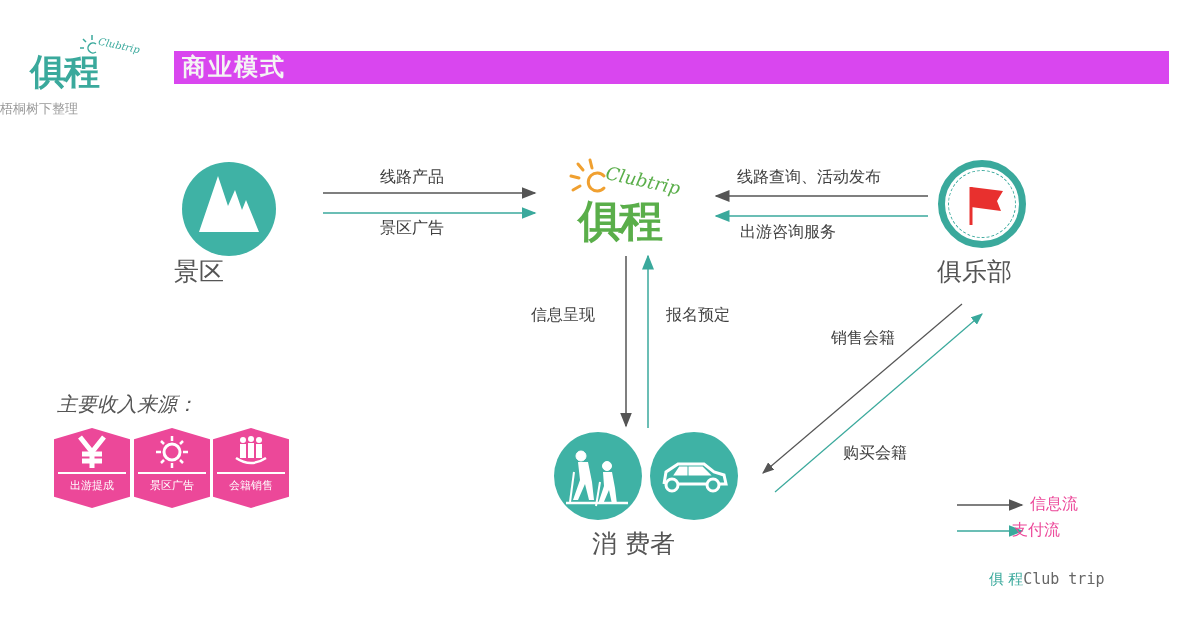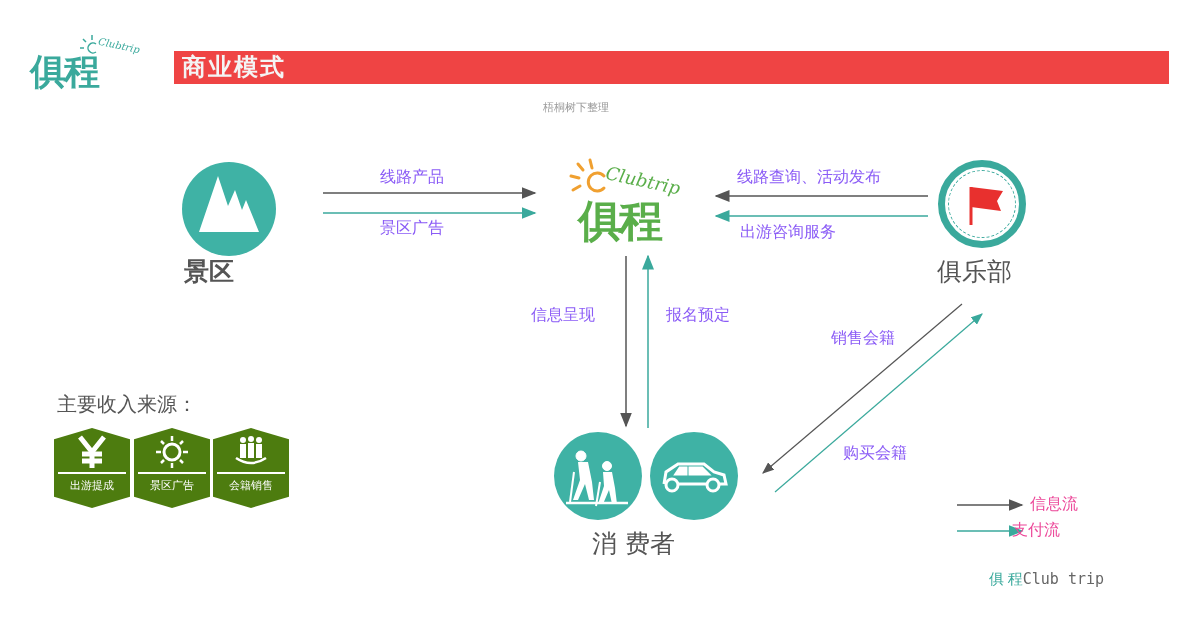--- a/index.html
+++ b/index.html
@@ -1,32 +1,32 @@
 <!DOCTYPE html>
 <html><head>
 <meta charset="utf-8">
 <style>
   * { margin:0; padding:0; box-sizing:border-box; }
   html, body { width:1200px; height:617px; background:#ffffff; overflow:hidden; }
   body { position:relative; font-family:"DejaVu Sans","Liberation Sans",sans-serif; color:#555; }
   .abs { position:absolute; }
-  .title-bar { left:174px; top:51px; width:995px; height:33px; background:#ef4444; }
+  .title-bar { left:174px; top:51px; width:995px; height:33px; background:#d946ef; }
   .title-bar span { position:absolute; left:8px; top:2px; color:#f4f4f4; font-size:24px; font-weight:bold; letter-spacing:2px; line-height:29px; }
-  .subtitle { left:0; width:1152px; top:100px; text-align:center; font-size:11px; color:#999; }
-  .label { font-size:16px; color:#8b5cf6; white-space:nowrap; }
+  .subtitle { left:0; width:1152px; top:100px; text-align:left; font-size:13px; color:#999; }
+  .label { font-size:16px; color:#404040; white-space:nowrap; }
   .node-label { font-size:25px; color:#555; white-space:nowrap; }
   .circle { border-radius:50%; background:#3fb2a5; }
   .legend-text { font-size:16px; color:#ec4899; }
-  .income-title { font-size:20px; color:#555; }
-  .hex { width:76px; height:80px; background:#4d7c0f;
+  .income-title { font-size:20px; color:#555;font-style:italic; }
+  .hex { width:76px; height:80px; background:#ec4899;
          clip-path: polygon(50% 0%, 100% 14%, 100% 86%, 50% 100%, 0% 86%, 0% 14%); }
   .hex .hex-line { position:absolute; left:4px; right:4px; top:44px; height:2px; background:#fff; }
   .hex .hex-text { position:absolute; left:0; right:0; top:50px; text-align:center; color:#fff; font-size:11px; font-family:"DejaVu Serif",serif; }
   .footer { font-family:"DejaVu Sans Mono","Liberation Mono",monospace; font-size:15px; color:#666; }
-  .footer .cn { color:#3aa99c; font-family:Liberation Serif, serif; }
+  .footer .cn { color:#3aa99c; font-family:Liberation Sans, sans-serif; }
 </style>
 </head>
 <body>
 
 <div class="abs" style="left:28px;top:34px;width:115px;height:60px;">
   <svg width="115" height="60" viewBox="0 0 115 60">
     <g stroke="#3aa99c" stroke-width="1.5" fill="none">
       <line x1="64" y1="6" x2="64" y2="1"></line>
         <line x1="58" y1="8" x2="55" y2="5"></line>
         <line x1="56" y1="14" x2="52" y2="14"></line>
@@ -75,21 +75,21 @@
 <div class="abs label" style="left:531px;top:305px;">信息呈现</div>
 <div class="abs label" style="left:666px;top:305px;font-family:Liberation Mono, monospace;">报名预定</div>
 <div class="abs label" style="left:831px;top:328px;">销售会籍</div>
 <div class="abs label" style="left:843px;top:443px;">购买会籍</div>
 
 <div class="abs circle" style="left:182px;top:162px;width:94px;height:94px;">
   <svg width="94" height="94" viewBox="0 0 94 94">
     <path d="M17 70 L36 14 L46 44 L53 28 L60 48 L64 38 L77 70 Z" fill="#fff"></path>
   </svg>
 </div>
-<div class="abs node-label" style="left:184px;top:255px;font-weight:bold;">景区</div>
+<div class="abs node-label" style="left:174px;top:255px;">景区</div>
 
 <div class="abs" style="left:568px;top:156px;width:130px;height:95px;">
   <svg class="abs" style="left:0;top:0;" width="50" height="45" viewBox="0 0 50 45">
     <g stroke="#f0a030" stroke-width="3" stroke-linecap="round" fill="none">
       <line x1="22" y1="4" x2="24" y2="12"></line>
         <line x1="10" y1="8" x2="15" y2="14"></line>
       <line x1="3" y1="20" x2="11" y2="22"></line>
         <line x1="5" y1="34" x2="12" y2="30"></line>
       <path d="M36 20 a9 9 0 1 0 0 12"></path>
     </g>

